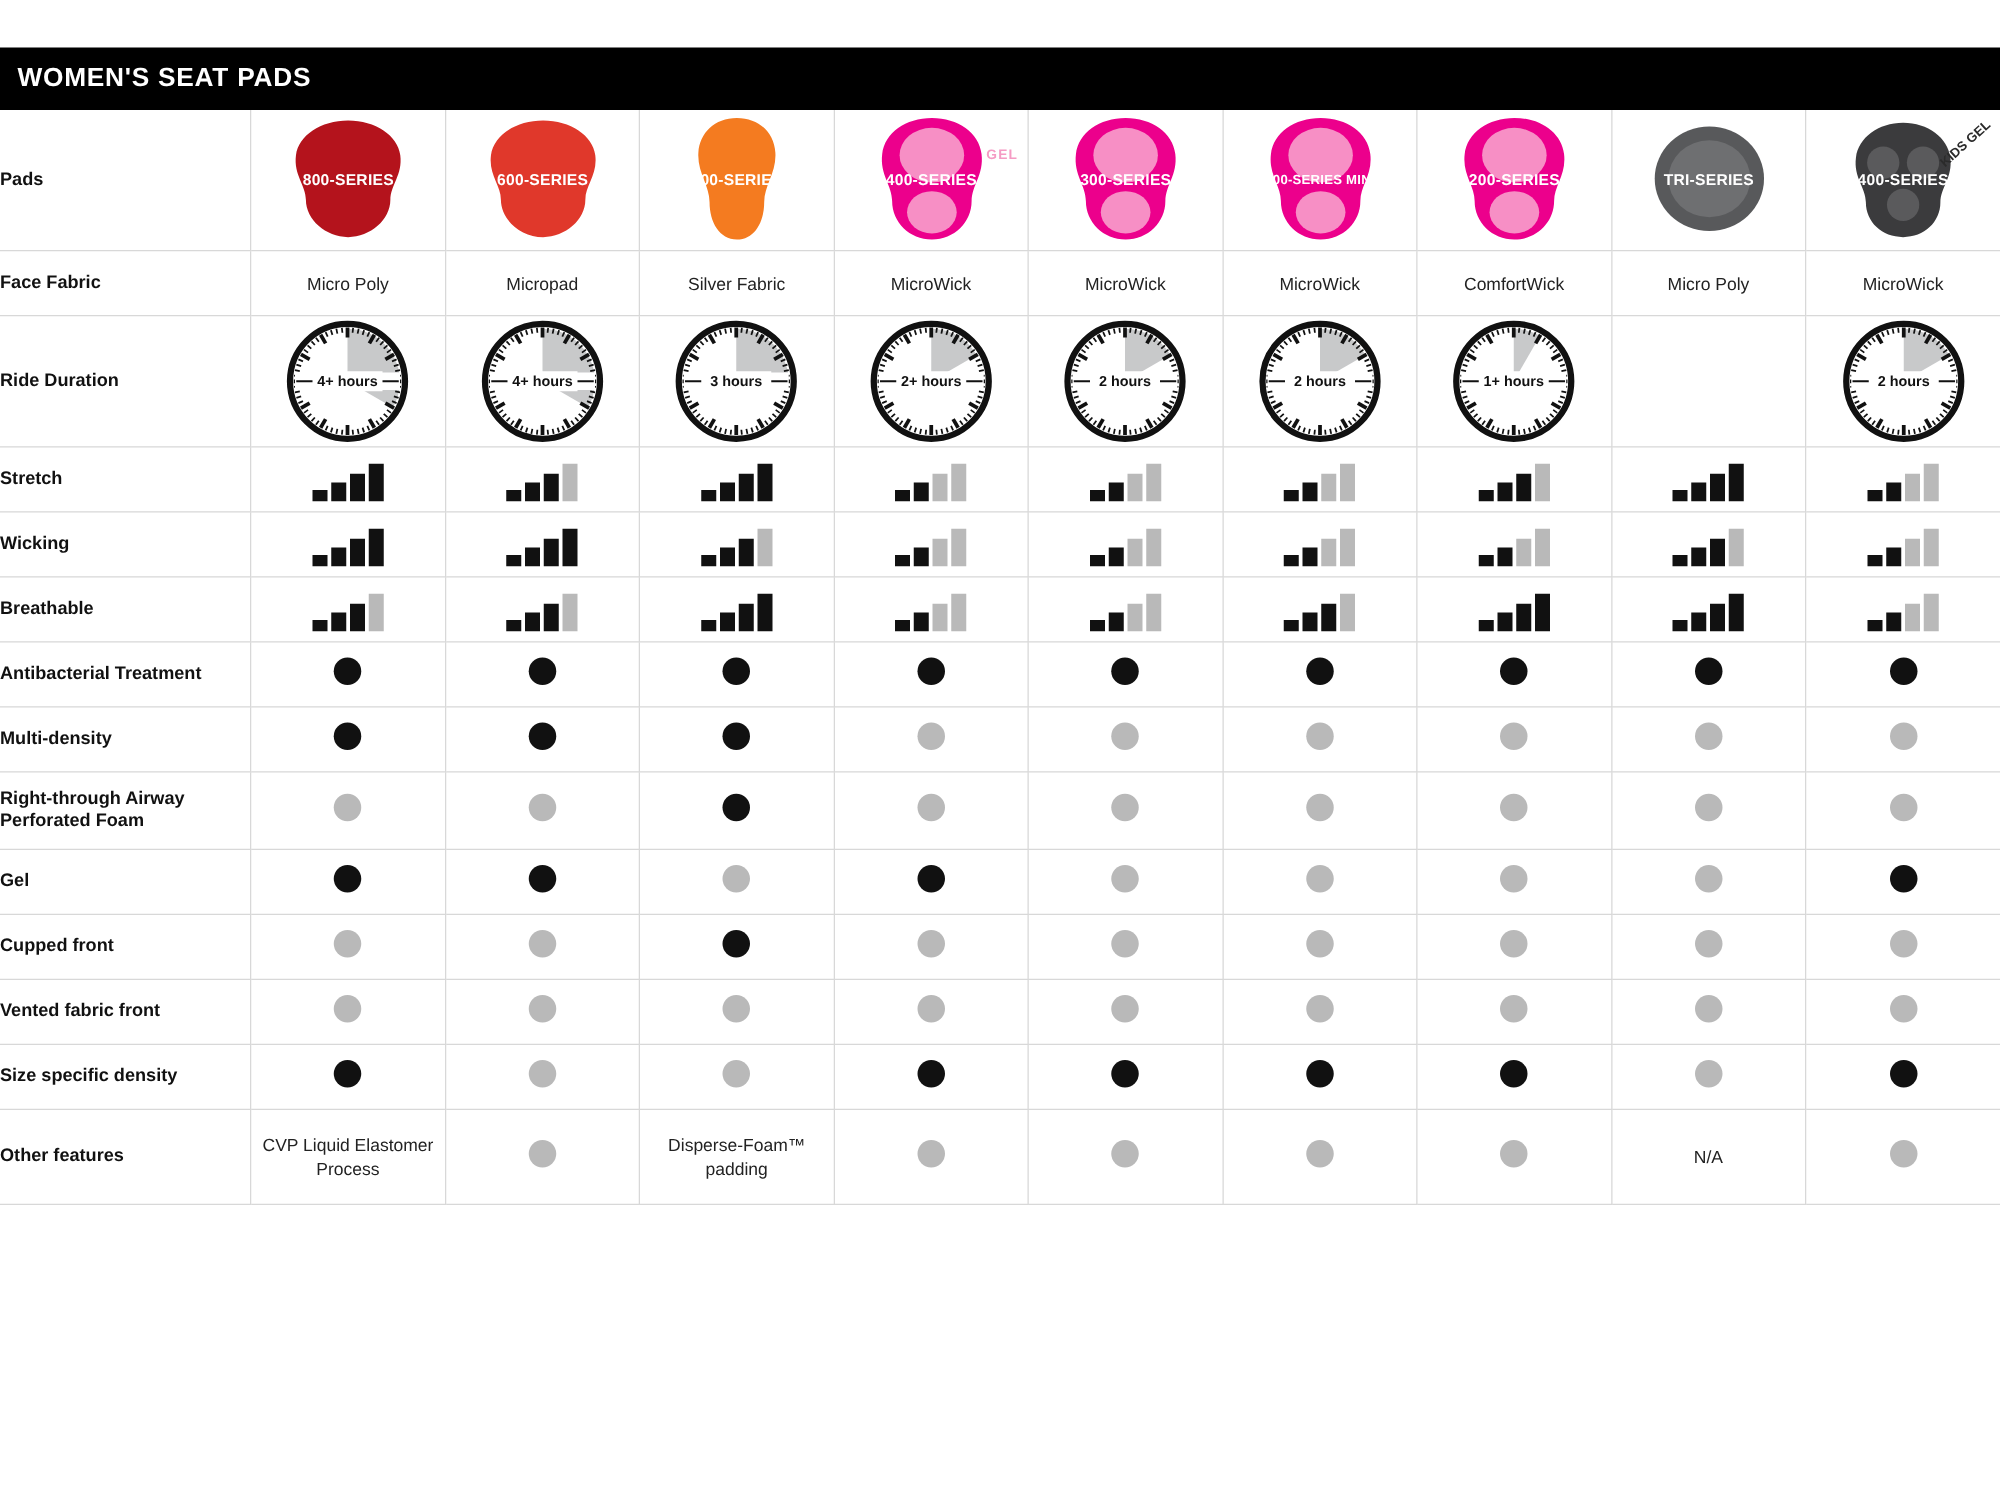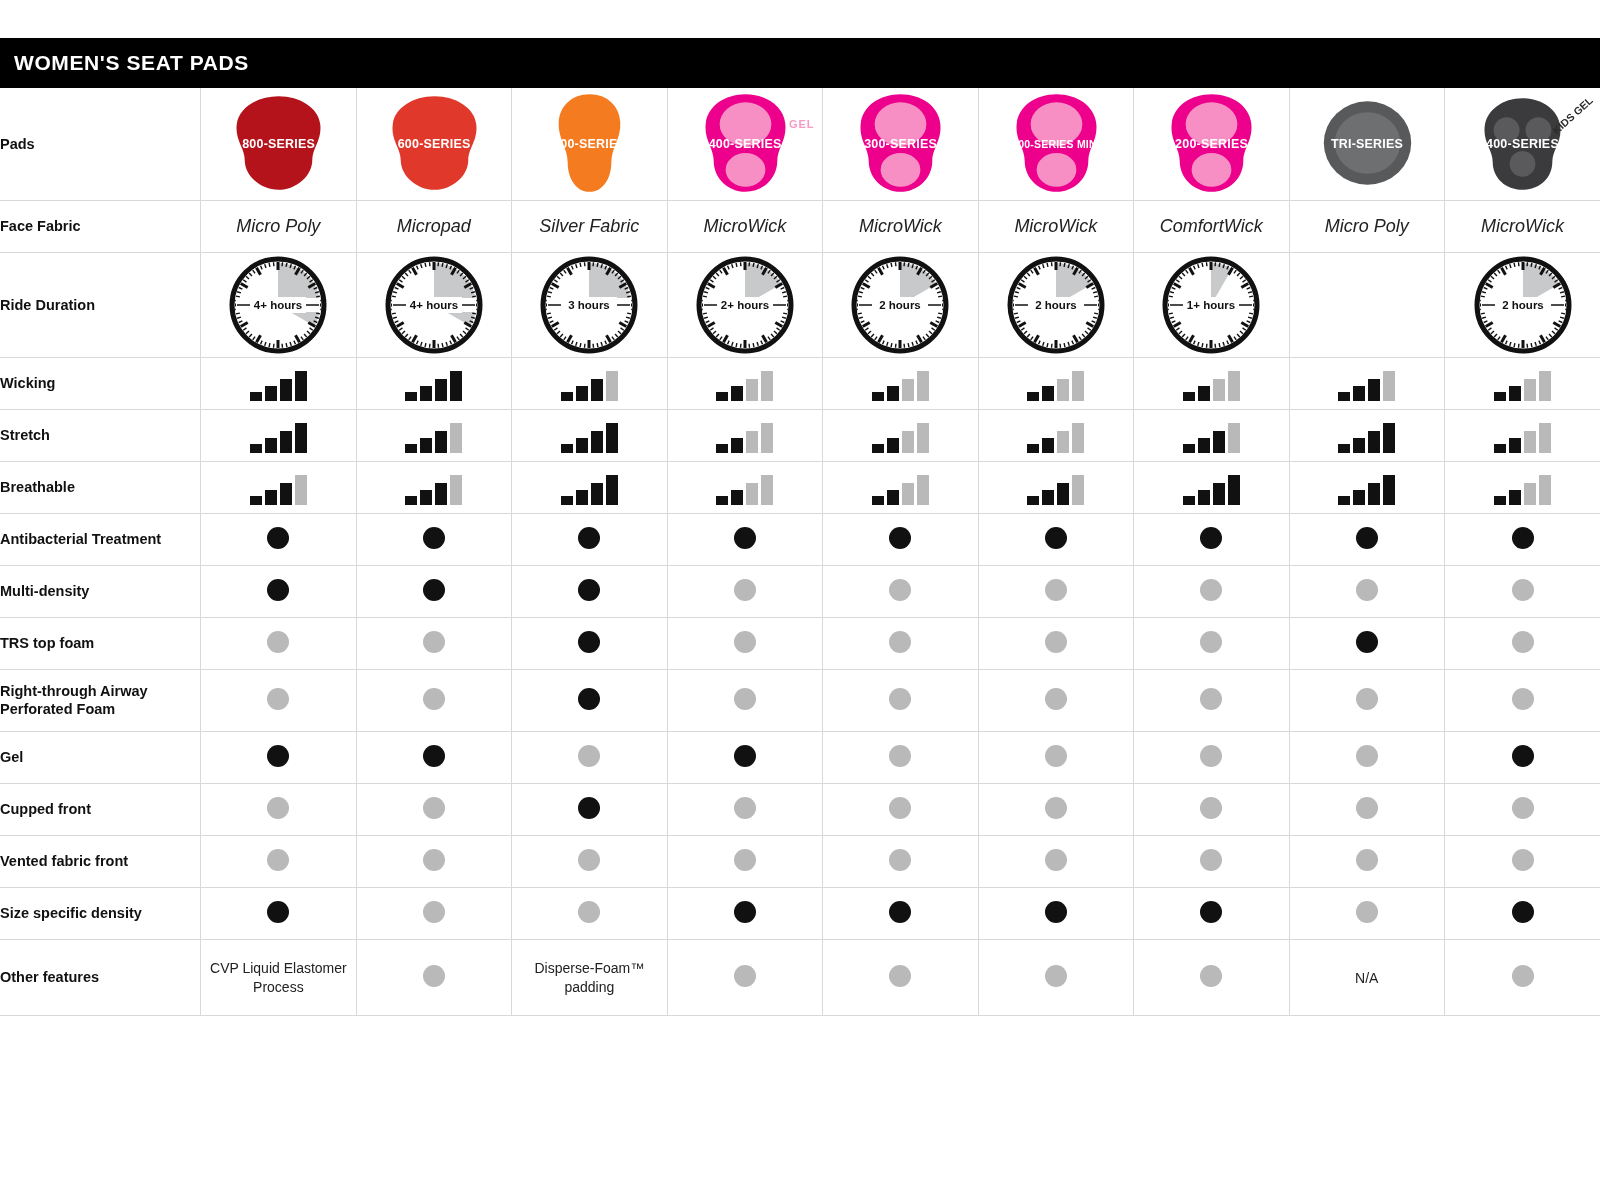--- a/index.html
+++ b/index.html
@@ -39,21 +39,21 @@
   }
   table.matrix tr td:last-child { border-right:none; }
   col.rowlabel { width:200px; }
   col.padcol  { width:155px; }
 
   .rowhead {
     font-size:14.5px; font-weight:bold; color:#111;
     padding:6px 8px 6px 2px; text-align:left; line-height:1.25;
   }
   .cell { text-align:center; }
-  .facefabric { font-size:18px; color:#222; font-weight:normal;font-style:italic; }
+  .facefabric { font-size:14px; color:#222; font-weight:normal; }
 
   
   .padrow td { height:112px; }
   .pad-wrap { position:relative; width:155px; height:112px; display:flex; align-items:center; justify-content:center; }
   .pad-label {
     position:absolute; left:0; right:0; top:50%; transform:translateY(-50%);
     text-align:center; font-size:12.5px; font-weight:bold; color:#ffffff;
     letter-spacing:0.2px; pointer-events:none;
   }
   .pad-label.small { font-size:10.5px; }
@@ -805,20 +805,95 @@
                 <line x1="45.505276079490905" y1="7.235558499164242" x2="45.92338993256152" y2="11.21364608063734" stroke="#111" stroke-width="1.4"></line>
     <rect x="8" y="43" width="84" height="14" fill="#ffffff"></rect>
     <line x1="9" y1="50" x2="91" y2="50" stroke="#111" stroke-width="1.6"></line>
     <rect x="22" y="42" width="56" height="16" fill="#ffffff"></rect>
     <text class="clock-text" x="50" y="54" text-anchor="middle">2 hours</text>
   </svg>
             </div>
           </td>
         </tr>
         <tr class="barsrow">
+    <td class="rowhead">Stretch</td>
+          <td class="cell">
+            <span class="bars">
+              <span class="bar" style="height:9px;background:#111111"></span>
+              <span class="bar" style="height:15px;background:#111111"></span>
+              <span class="bar" style="height:22px;background:#111111"></span>
+              <span class="bar" style="height:30px;background:#111111"></span>
+            </span>
+          </td>
+          <td class="cell">
+            <span class="bars">
+              <span class="bar" style="height:9px;background:#111111"></span>
+              <span class="bar" style="height:15px;background:#111111"></span>
+              <span class="bar" style="height:22px;background:#111111"></span>
+              <span class="bar" style="height:30px;background:#b9b9b9"></span>
+            </span>
+          </td>
+          <td class="cell">
+            <span class="bars">
+              <span class="bar" style="height:9px;background:#111111"></span>
+              <span class="bar" style="height:15px;background:#111111"></span>
+              <span class="bar" style="height:22px;background:#111111"></span>
+              <span class="bar" style="height:30px;background:#111111"></span>
+            </span>
+          </td>
+          <td class="cell">
+            <span class="bars">
+              <span class="bar" style="height:9px;background:#111111"></span>
+              <span class="bar" style="height:15px;background:#111111"></span>
+              <span class="bar" style="height:22px;background:#b9b9b9"></span>
+              <span class="bar" style="height:30px;background:#b9b9b9"></span>
+            </span>
+          </td>
+          <td class="cell">
+            <span class="bars">
+              <span class="bar" style="height:9px;background:#111111"></span>
+              <span class="bar" style="height:15px;background:#111111"></span>
+              <span class="bar" style="height:22px;background:#b9b9b9"></span>
+              <span class="bar" style="height:30px;background:#b9b9b9"></span>
+            </span>
+          </td>
+          <td class="cell">
+            <span class="bars">
+              <span class="bar" style="height:9px;background:#111111"></span>
+              <span class="bar" style="height:15px;background:#111111"></span>
+              <span class="bar" style="height:22px;background:#b9b9b9"></span>
+              <span class="bar" style="height:30px;background:#b9b9b9"></span>
+            </span>
+          </td>
+          <td class="cell">
+            <span class="bars">
+              <span class="bar" style="height:9px;background:#111111"></span>
+              <span class="bar" style="height:15px;background:#111111"></span>
+              <span class="bar" style="height:22px;background:#111111"></span>
+              <span class="bar" style="height:30px;background:#b9b9b9"></span>
+            </span>
+          </td>
+          <td class="cell">
+            <span class="bars">
+              <span class="bar" style="height:9px;background:#111111"></span>
+              <span class="bar" style="height:15px;background:#111111"></span>
+              <span class="bar" style="height:22px;background:#111111"></span>
+              <span class="bar" style="height:30px;background:#111111"></span>
+            </span>
+          </td>
+          <td class="cell">
+            <span class="bars">
+              <span class="bar" style="height:9px;background:#111111"></span>
+              <span class="bar" style="height:15px;background:#111111"></span>
+              <span class="bar" style="height:22px;background:#b9b9b9"></span>
+              <span class="bar" style="height:30px;background:#b9b9b9"></span>
+            </span>
+          </td>
+        </tr>
+        <tr class="barsrow">
     <td class="rowhead">Wicking</td>
           <td class="cell">
             <span class="bars">
               <span class="bar" style="height:9px;background:#111111"></span>
               <span class="bar" style="height:15px;background:#111111"></span>
               <span class="bar" style="height:22px;background:#111111"></span>
               <span class="bar" style="height:30px;background:#111111"></span>
             </span>
           </td>
           <td class="cell">
@@ -868,95 +943,20 @@
               <span class="bar" style="height:22px;background:#b9b9b9"></span>
               <span class="bar" style="height:30px;background:#b9b9b9"></span>
             </span>
           </td>
           <td class="cell">
             <span class="bars">
               <span class="bar" style="height:9px;background:#111111"></span>
               <span class="bar" style="height:15px;background:#111111"></span>
               <span class="bar" style="height:22px;background:#111111"></span>
               <span class="bar" style="height:30px;background:#b9b9b9"></span>
-            </span>
-          </td>
-          <td class="cell">
-            <span class="bars">
-              <span class="bar" style="height:9px;background:#111111"></span>
-              <span class="bar" style="height:15px;background:#111111"></span>
-              <span class="bar" style="height:22px;background:#b9b9b9"></span>
-              <span class="bar" style="height:30px;background:#b9b9b9"></span>
-            </span>
-          </td>
-        </tr>
-        <tr class="barsrow">
-    <td class="rowhead">Stretch</td>
-          <td class="cell">
-            <span class="bars">
-              <span class="bar" style="height:9px;background:#111111"></span>
-              <span class="bar" style="height:15px;background:#111111"></span>
-              <span class="bar" style="height:22px;background:#111111"></span>
-              <span class="bar" style="height:30px;background:#111111"></span>
-            </span>
-          </td>
-          <td class="cell">
-            <span class="bars">
-              <span class="bar" style="height:9px;background:#111111"></span>
-              <span class="bar" style="height:15px;background:#111111"></span>
-              <span class="bar" style="height:22px;background:#111111"></span>
-              <span class="bar" style="height:30px;background:#b9b9b9"></span>
-            </span>
-          </td>
-          <td class="cell">
-            <span class="bars">
-              <span class="bar" style="height:9px;background:#111111"></span>
-              <span class="bar" style="height:15px;background:#111111"></span>
-              <span class="bar" style="height:22px;background:#111111"></span>
-              <span class="bar" style="height:30px;background:#111111"></span>
-            </span>
-          </td>
-          <td class="cell">
-            <span class="bars">
-              <span class="bar" style="height:9px;background:#111111"></span>
-              <span class="bar" style="height:15px;background:#111111"></span>
-              <span class="bar" style="height:22px;background:#b9b9b9"></span>
-              <span class="bar" style="height:30px;background:#b9b9b9"></span>
-            </span>
-          </td>
-          <td class="cell">
-            <span class="bars">
-              <span class="bar" style="height:9px;background:#111111"></span>
-              <span class="bar" style="height:15px;background:#111111"></span>
-              <span class="bar" style="height:22px;background:#b9b9b9"></span>
-              <span class="bar" style="height:30px;background:#b9b9b9"></span>
-            </span>
-          </td>
-          <td class="cell">
-            <span class="bars">
-              <span class="bar" style="height:9px;background:#111111"></span>
-              <span class="bar" style="height:15px;background:#111111"></span>
-              <span class="bar" style="height:22px;background:#b9b9b9"></span>
-              <span class="bar" style="height:30px;background:#b9b9b9"></span>
-            </span>
-          </td>
-          <td class="cell">
-            <span class="bars">
-              <span class="bar" style="height:9px;background:#111111"></span>
-              <span class="bar" style="height:15px;background:#111111"></span>
-              <span class="bar" style="height:22px;background:#111111"></span>
-              <span class="bar" style="height:30px;background:#b9b9b9"></span>
-            </span>
-          </td>
-          <td class="cell">
-            <span class="bars">
-              <span class="bar" style="height:9px;background:#111111"></span>
-              <span class="bar" style="height:15px;background:#111111"></span>
-              <span class="bar" style="height:22px;background:#111111"></span>
-              <span class="bar" style="height:30px;background:#111111"></span>
             </span>
           </td>
           <td class="cell">
             <span class="bars">
               <span class="bar" style="height:9px;background:#111111"></span>
               <span class="bar" style="height:15px;background:#111111"></span>
               <span class="bar" style="height:22px;background:#b9b9b9"></span>
               <span class="bar" style="height:30px;background:#b9b9b9"></span>
             </span>
           </td>
@@ -1053,32 +1053,20 @@
           <td class="cell"><span class="dot on"></span></td>
           <td class="cell"><span class="dot on"></span></td>
           <td class="cell"><span class="dot on"></span></td>
           <td class="cell"><span class="dot off"></span></td>
           <td class="cell"><span class="dot off"></span></td>
           <td class="cell"><span class="dot off"></span></td>
           <td class="cell"><span class="dot off"></span></td>
           <td class="cell"><span class="dot off"></span></td>
           <td class="cell"><span class="dot off"></span></td>
         </tr>
-        <tr class="dotrow">
-    <td class="rowhead" style="height:52px">TRS top foam</td>
-          <td class="cell"><span class="dot off"></span></td>
-          <td class="cell"><span class="dot off"></span></td>
-          <td class="cell"><span class="dot on"></span></td>
-          <td class="cell"><span class="dot off"></span></td>
-          <td class="cell"><span class="dot off"></span></td>
-          <td class="cell"><span class="dot off"></span></td>
-          <td class="cell"><span class="dot off"></span></td>
-          <td class="cell"><span class="dot on"></span></td>
-          <td class="cell"><span class="dot off"></span></td>
-        </tr>
         <tr class="dotrow twoline">
     <td class="rowhead" style="height:62px">Right-through Airway Perforated Foam</td>
           <td class="cell"><span class="dot off"></span></td>
           <td class="cell"><span class="dot off"></span></td>
           <td class="cell"><span class="dot on"></span></td>
           <td class="cell"><span class="dot off"></span></td>
           <td class="cell"><span class="dot off"></span></td>
           <td class="cell"><span class="dot off"></span></td>
           <td class="cell"><span class="dot off"></span></td>
           <td class="cell"><span class="dot off"></span></td>

